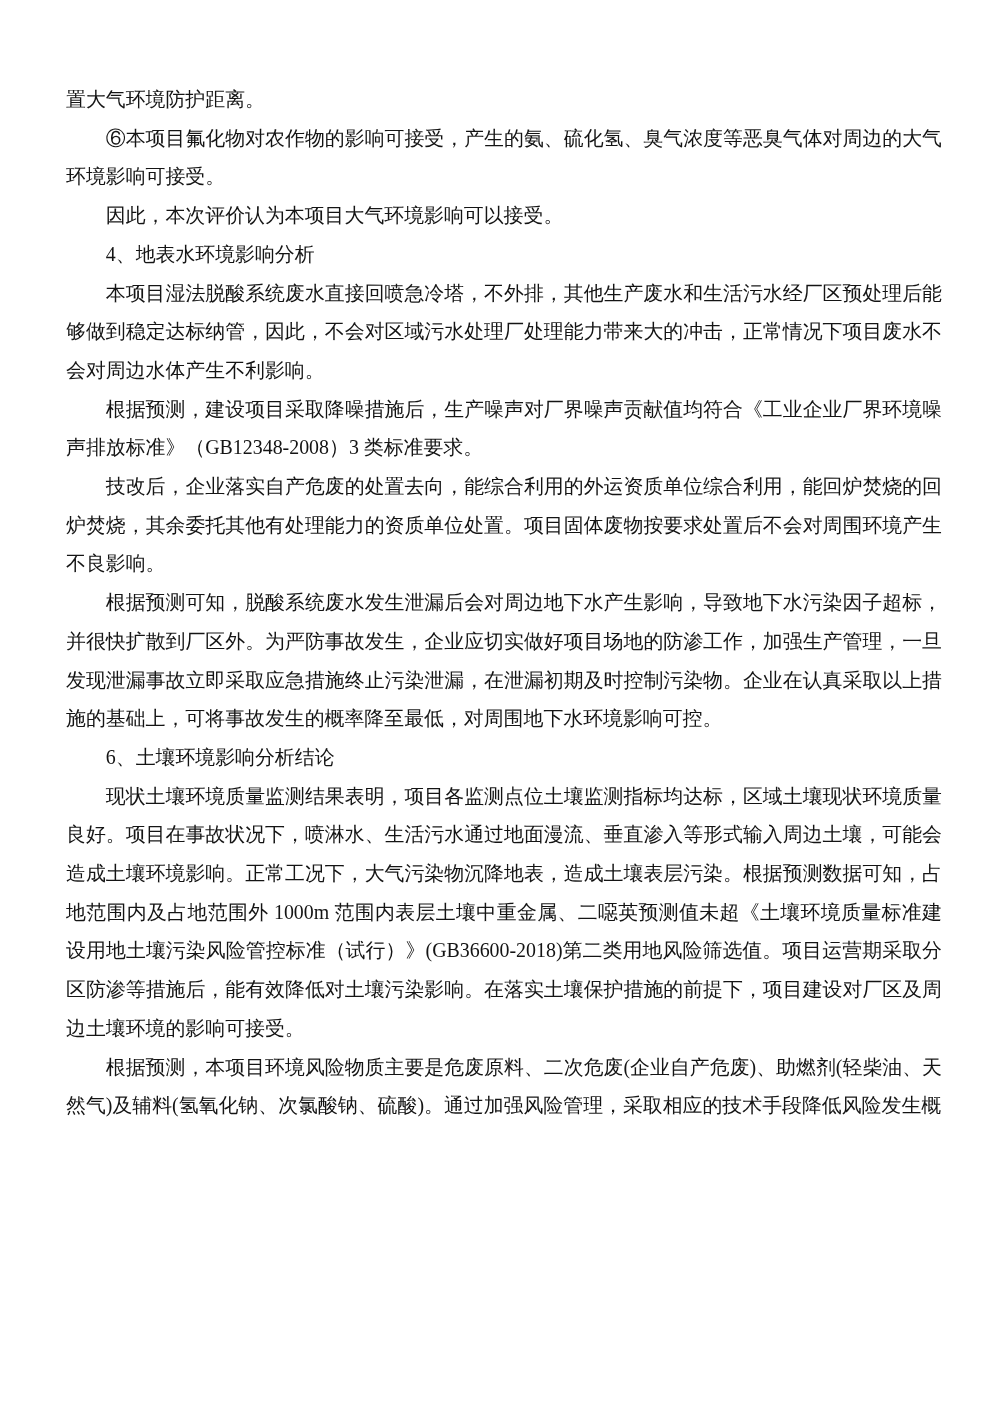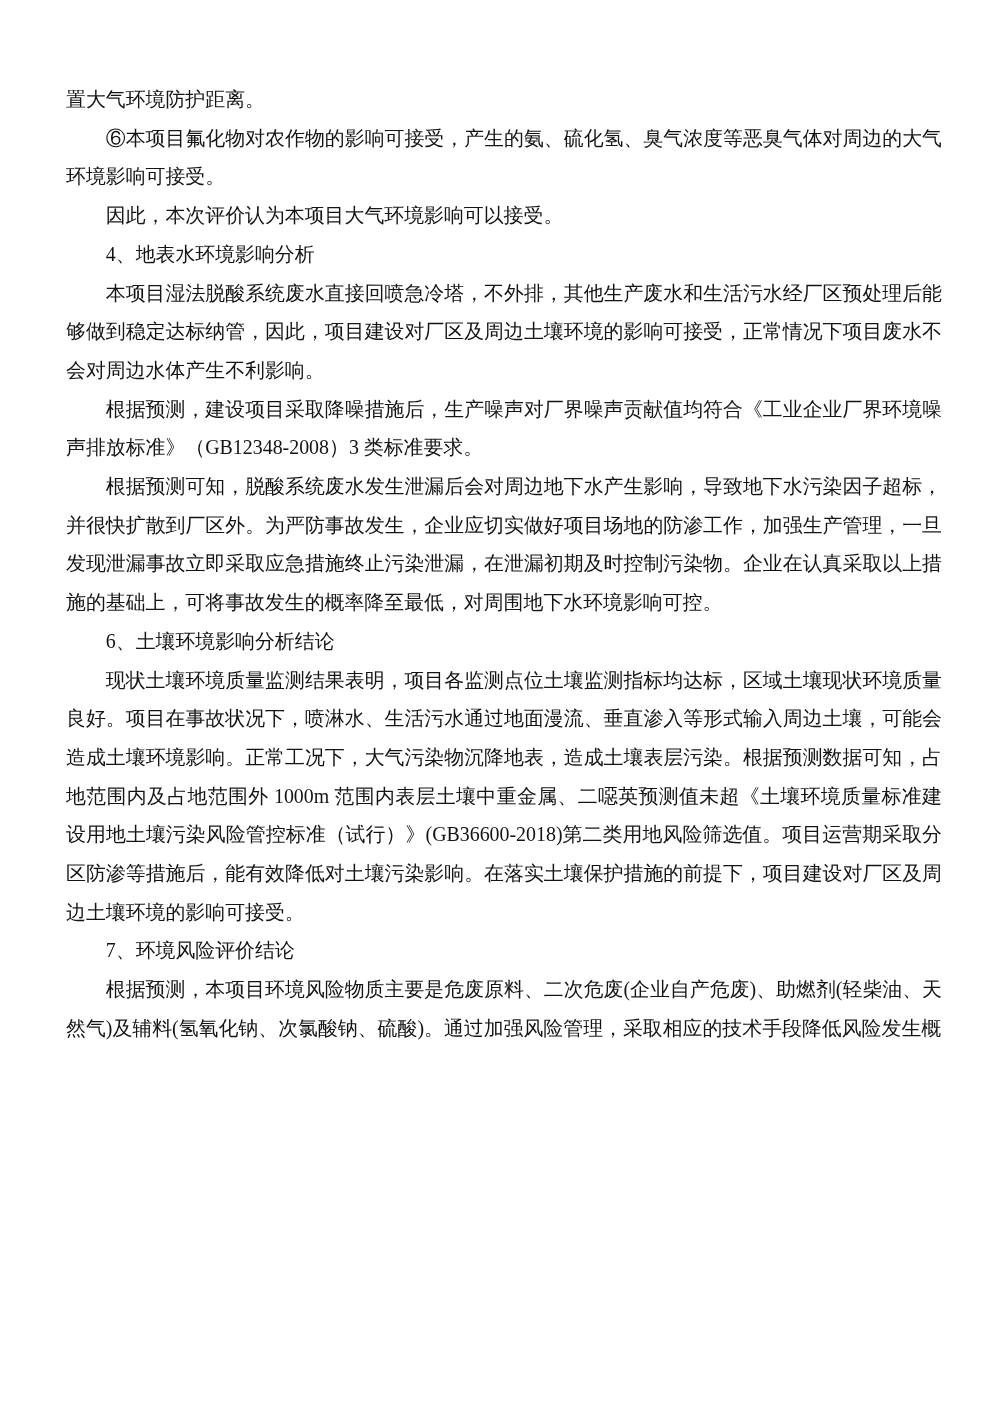--- a/index.html
+++ b/index.html
@@ -48,22 +48,22 @@
 </style>
 </head>
 <body>
 
 <div class="page">
   <div class="content" id="document-body">
       <p class="para">置大气环境防护距离。</p>
       <p class="para indent">⑥本项目氟化物对农作物的影响可接受，产生的氨、硫化氢、臭气浓度等恶臭气体对周边的大气环境影响可接受。</p>
       <p class="para indent">因此，本次评价认为本项目大气环境影响可以接受。</p>
       <p class="para indent">4、地表水环境影响分析</p>
-      <p class="para indent">本项目湿法脱酸系统废水直接回喷急冷塔，不外排，其他生产废水和生活污水经厂区预处理后能够做到稳定达标纳管，因此，项目建设对厂区及周边土壤环境的影响可接受，正常情况下项目废水不会对周边水体产生不利影响。</p>
+      <p class="para indent">本项目湿法脱酸系统废水直接回喷急冷塔，不外排，其他生产废水和生活污水经厂区预处理后能够做到稳定达标纳管，因此，不会对区域污水处理厂处理能力带来大的冲击，正常情况下项目废水不会对周边水体产生不利影响。</p>
       <p class="para indent">根据预测，建设项目采取降噪措施后，生产噪声对厂界噪声贡献值均符合《工业企业厂界环境噪声排放标准》（GB12348-2008）3 类标准要求。</p>
+      <p class="para indent">技改后，企业落实自产危废的处置去向，能综合利用的外运资质单位综合利用，能回炉焚烧的回炉焚烧，其余委托其他有处理能力的资质单位处置。项目固体废物按要求处置后不会对周围环境产生不良影响。</p>
       <p class="para indent">根据预测可知，脱酸系统废水发生泄漏后会对周边地下水产生影响，导致地下水污染因子超标，并很快扩散到厂区外。为严防事故发生，企业应切实做好项目场地的防渗工作，加强生产管理，一旦发现泄漏事故立即采取应急措施终止污染泄漏，在泄漏初期及时控制污染物。企业在认真采取以上措施的基础上，可将事故发生的概率降至最低，对周围地下水环境影响可控。</p>
       <p class="para indent">6、土壤环境影响分析结论</p>
       <p class="para indent">现状土壤环境质量监测结果表明，项目各监测点位土壤监测指标均达标，区域土壤现状环境质量良好。项目在事故状况下，喷淋水、生活污水通过地面漫流、垂直渗入等形式输入周边土壤，可能会造成土壤环境影响。正常工况下，大气污染物沉降地表，造成土壤表层污染。根据预测数据可知，占地范围内及占地范围外 1000m 范围内表层土壤中重金属、二噁英预测值未超《土壤环境质量标准建设用地土壤污染风险管控标准（试行）》(GB36600-2018)第二类用地风险筛选值。项目运营期采取分区防渗等措施后，能有效降低对土壤污染影响。在落实土壤保护措施的前提下，项目建设对厂区及周边土壤环境的影响可接受。</p>
-      <p class="para indent">7、环境风险评价结论</p>
       <p class="para indent">根据预测，本项目环境风险物质主要是危废原料、二次危废(企业自产危废)、助燃剂(轻柴油、天然气)及辅料(氢氧化钠、次氯酸钠、硫酸)。通过加强风险管理，采取相应的技术手段降低风险发生概</p>
     </div>
   <div class="page-number">3</div>
 </div>
 
 </body></html>

